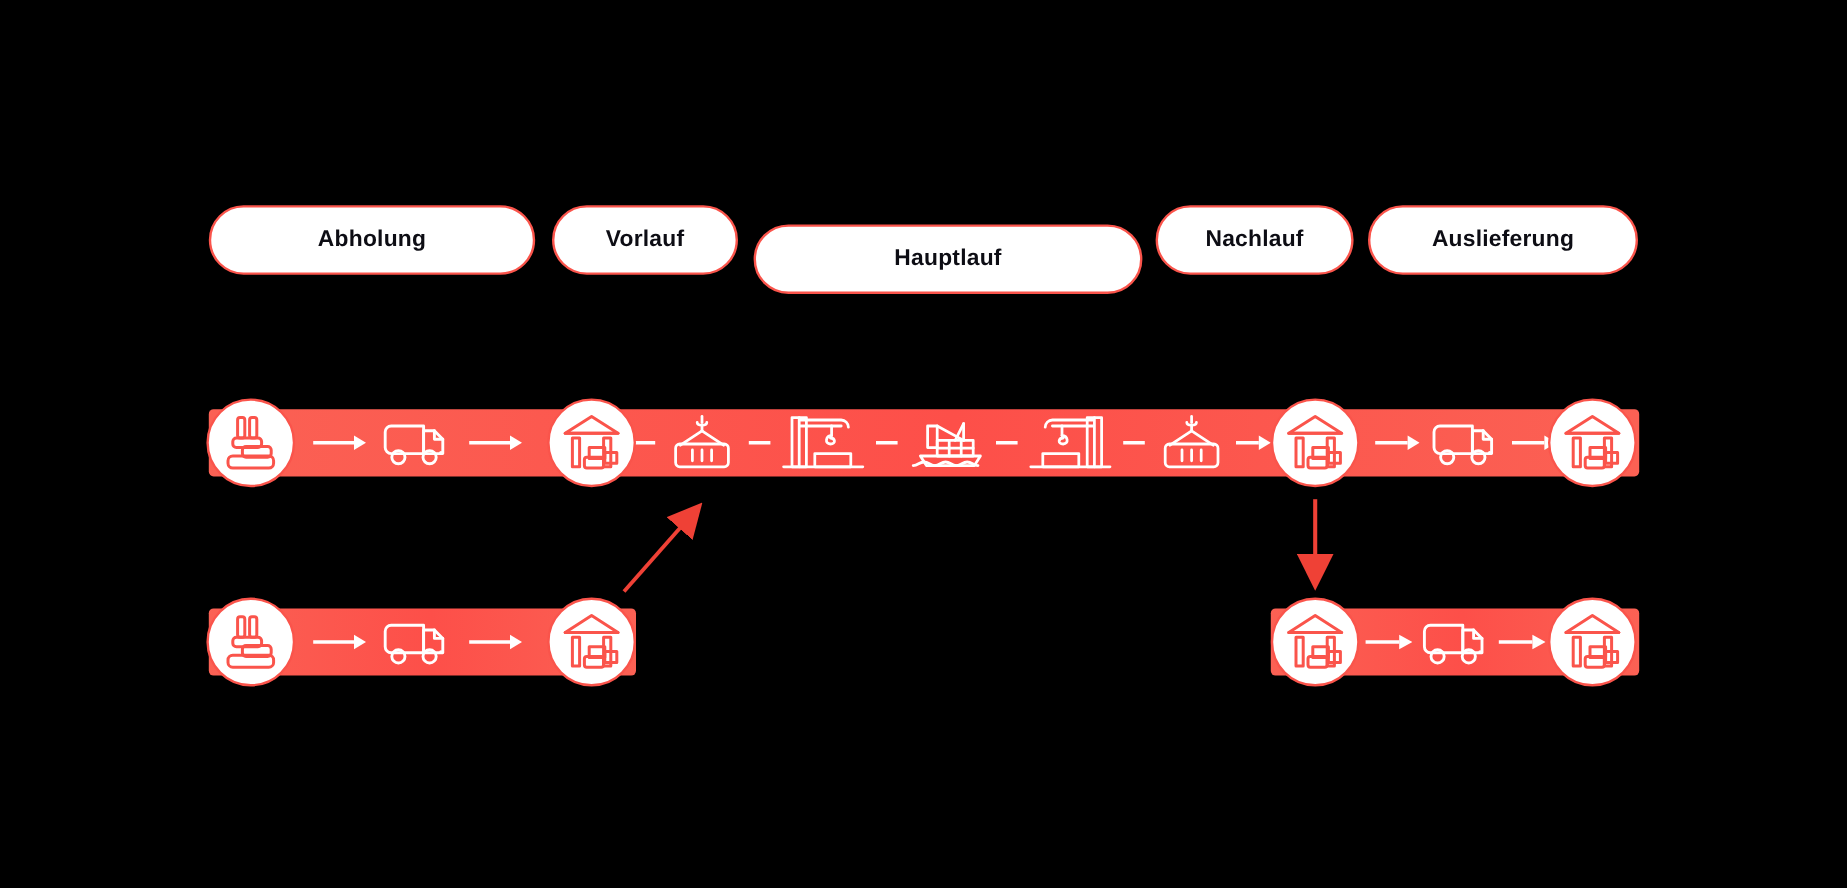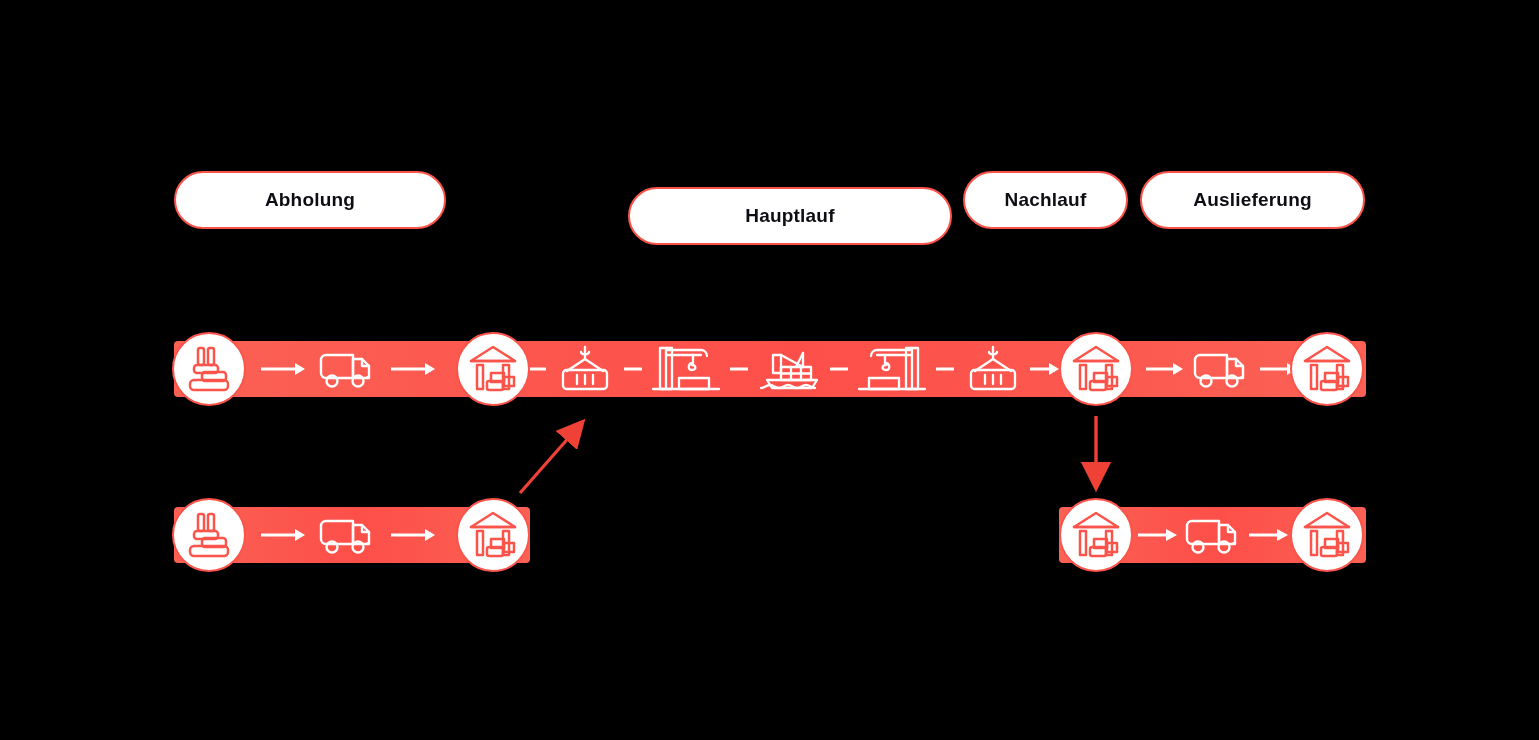--- a/index.html
+++ b/index.html
@@ -71,20 +71,23 @@
   .connector { position: absolute; z-index: 5; overflow: visible; }
 </style>
 </head>
 <body>
 
 <div class="stage">
 
   <div class="pill" style="left:174px; top:171px; width:272px;">
     <span>Abholung</span>
   </div>
+  <div class="pill" style="left:460px; top:171px; width:155px;">
+    <span>Vorlauf</span>
+  </div>
   <div class="pill" style="left:628px; top:171px; width:324px;margin-top:16px;">
     <span>Hauptlauf</span>
   </div>
   <div class="pill" style="left:1140px; top:171px; width:225px;">
     <span>Auslieferung</span>
   </div>
   <div class="pill" style="left:963px; top:171px; width:165px;">
     <span>Nachlauf</span>
   </div>
 

